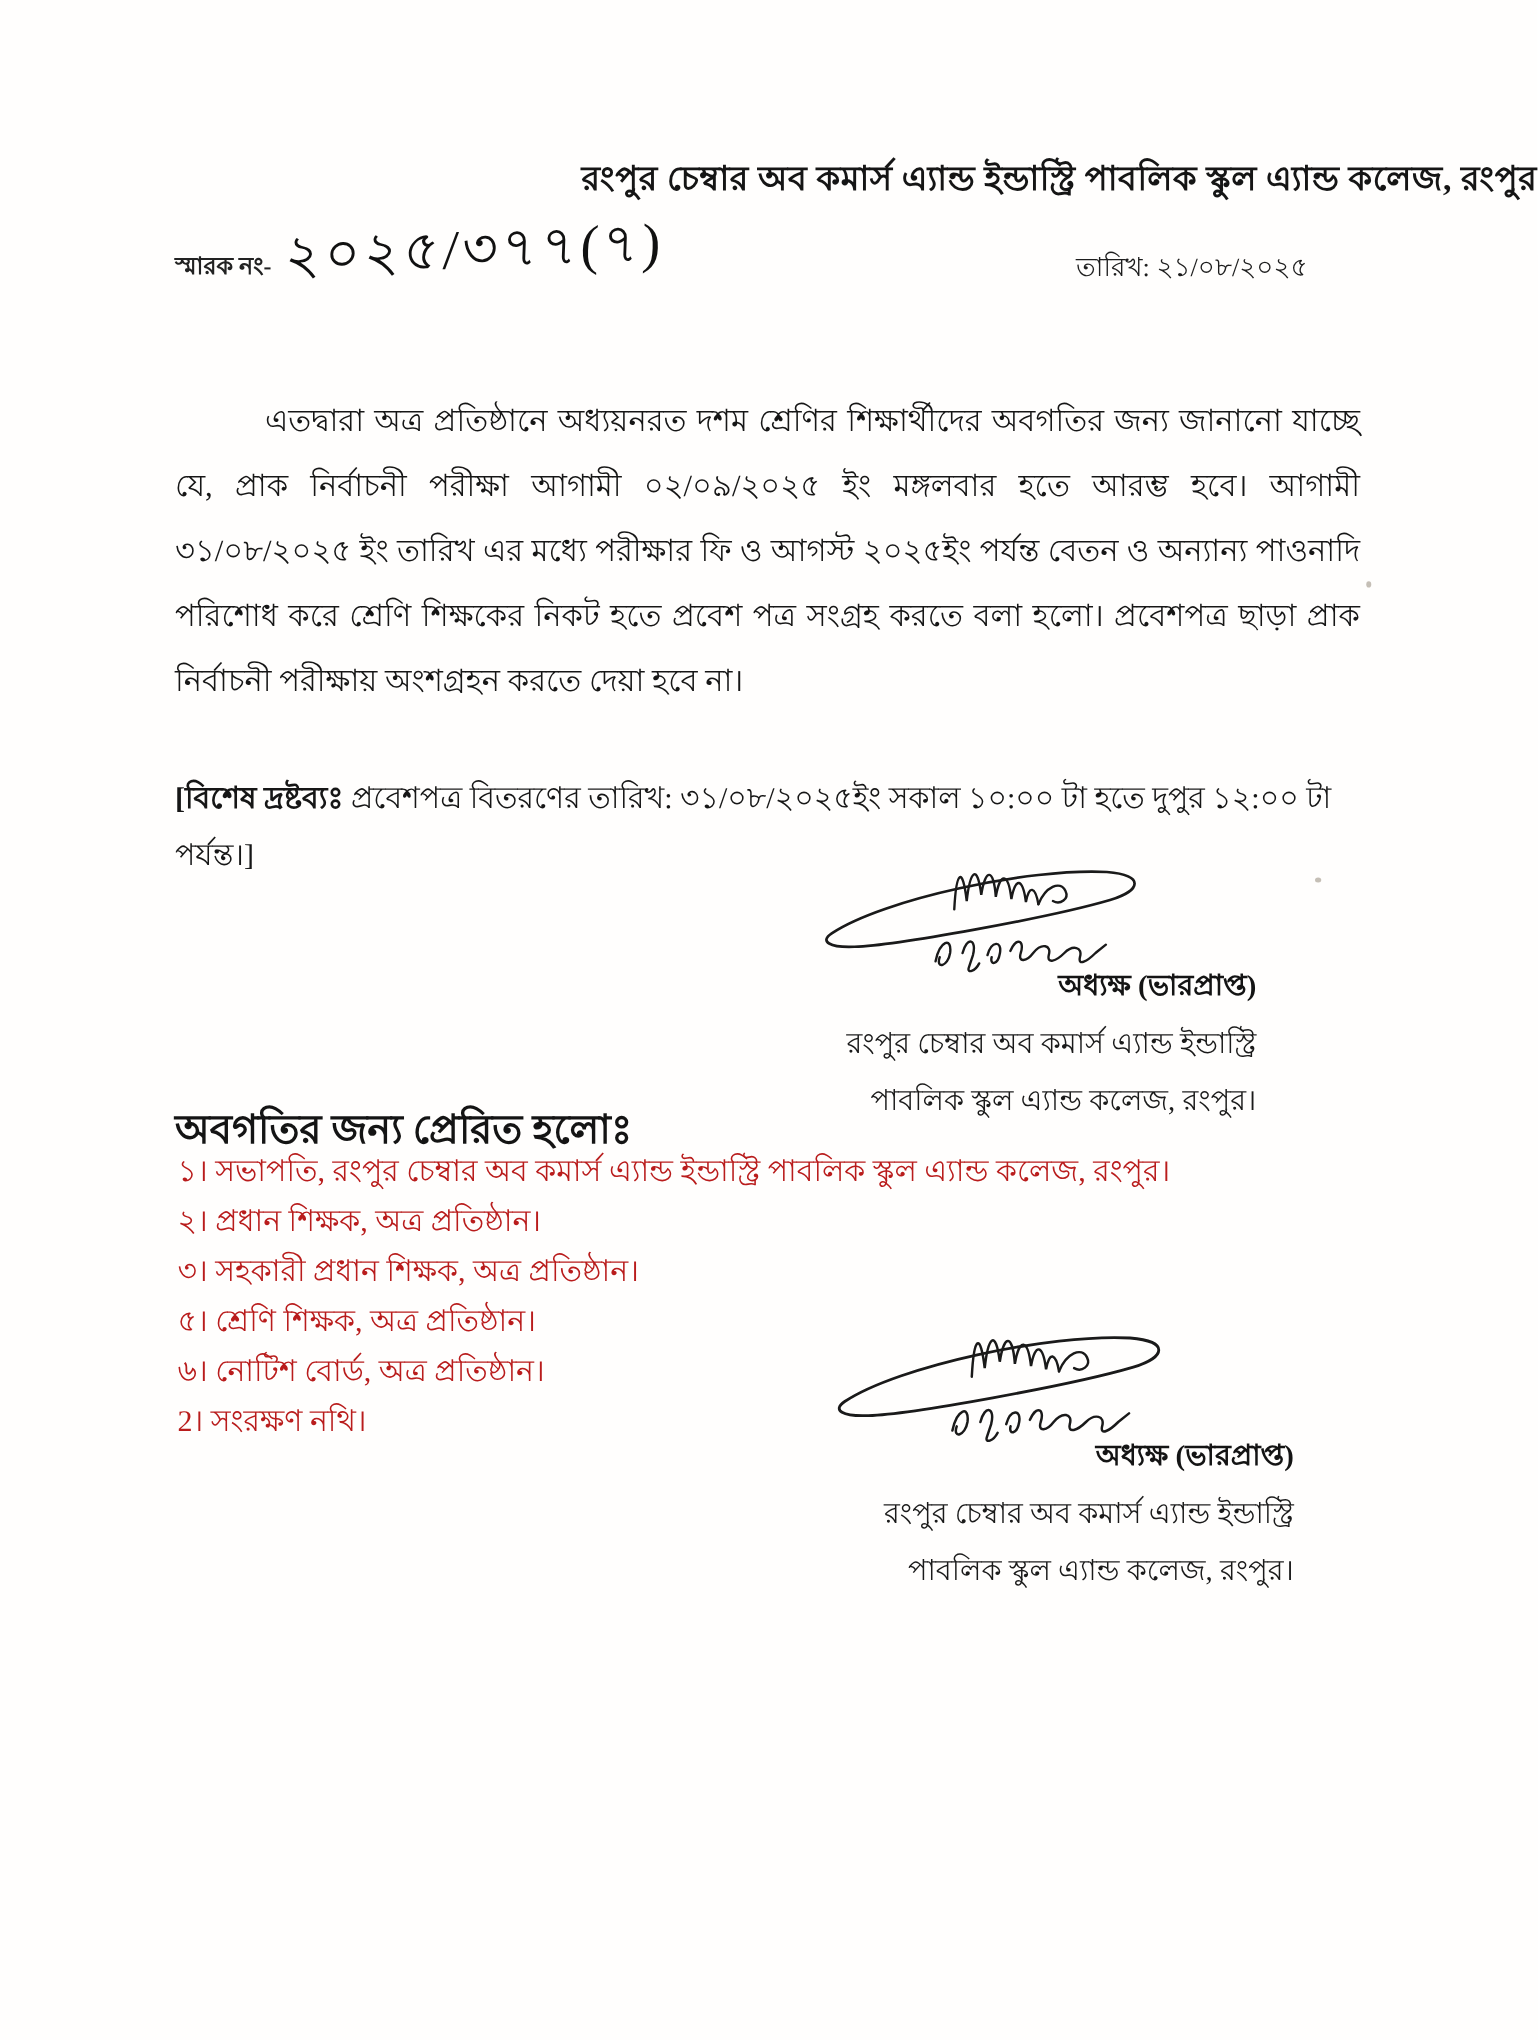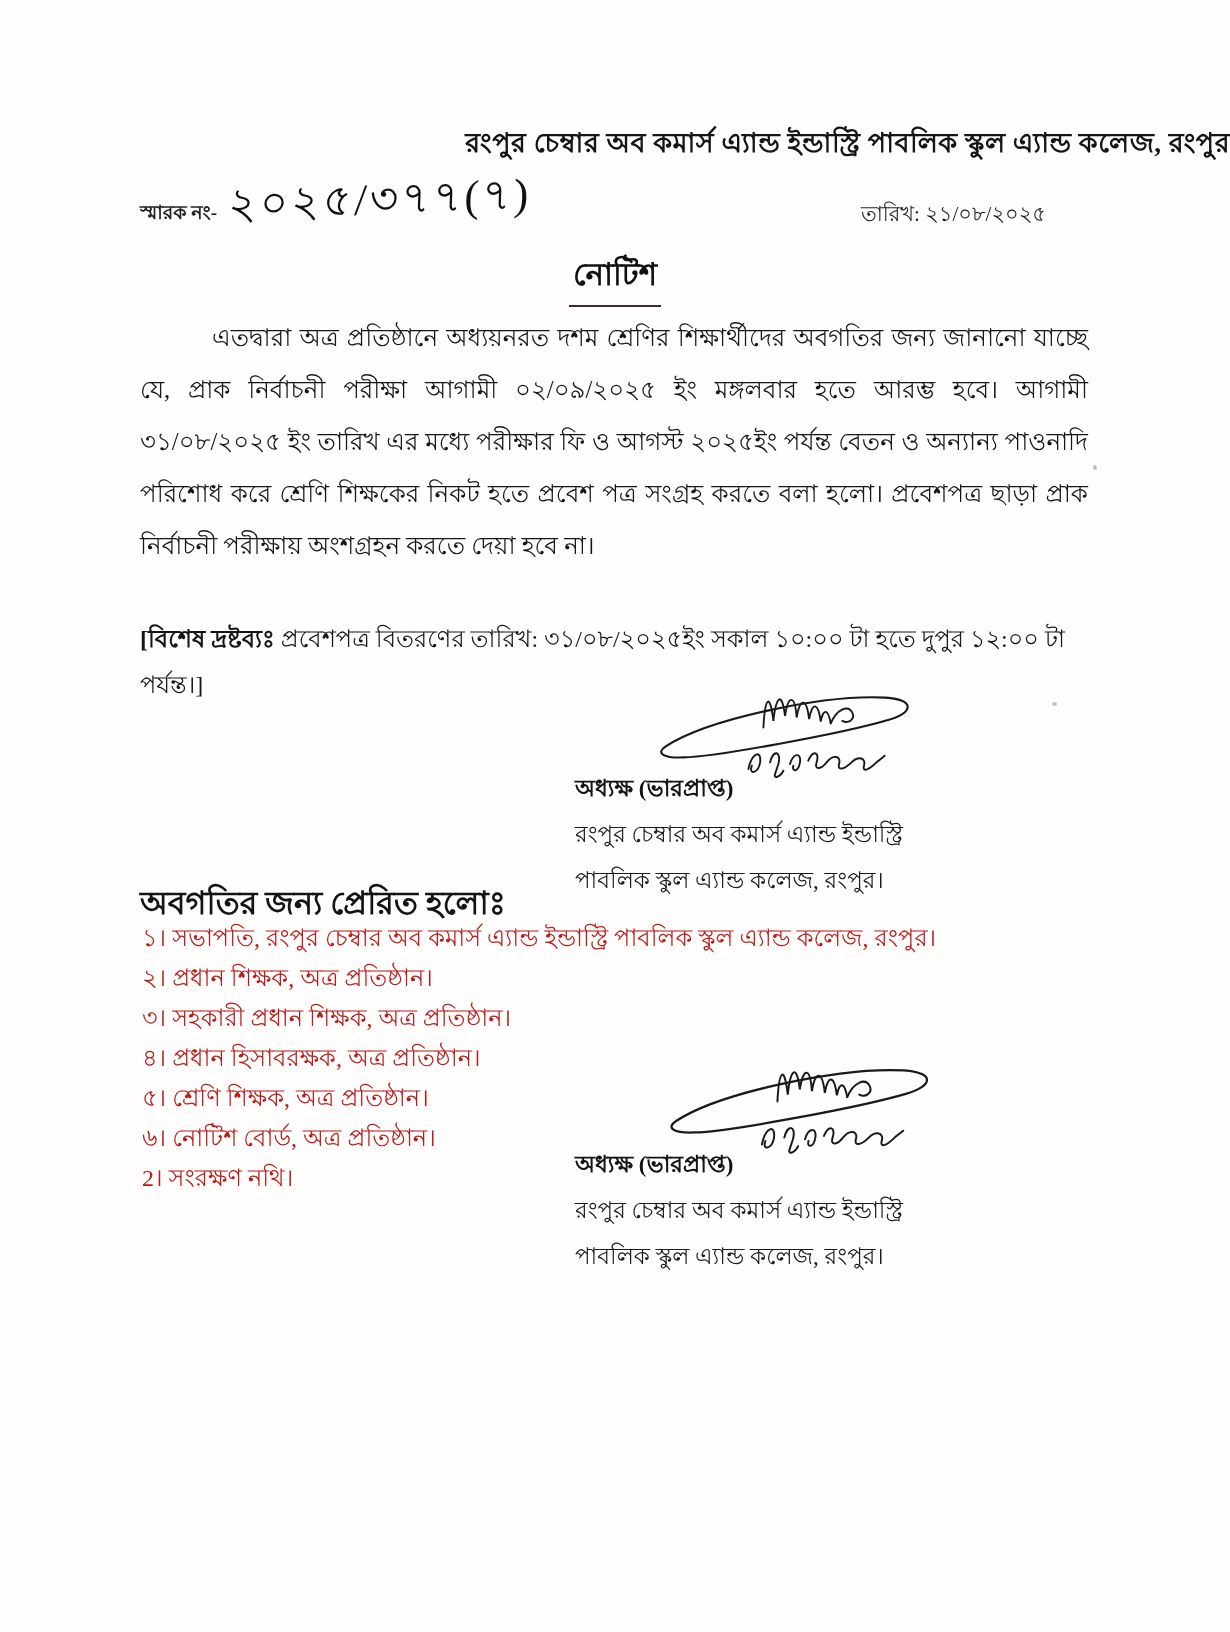--- a/index.html
+++ b/index.html
@@ -43,21 +43,21 @@
     position: absolute; top: 312px; left: 140px; width: 948px;
     font-size: 24.5px; line-height: 52px; text-align: justify;
     text-indent: 72px; color: #161616;
   }
   .special-note {
     position: absolute; top: 616px; left: 140px; width: 952px;
     font-size: 24px; line-height: 46px; color: #161616;
   }
   .special-note .note-label { font-weight: bold; }
 
-  .sig-block { position: absolute; text-align: left; }
+  .sig-block { position: absolute; text-align: right; }
   .sig-block .scrawl { display: block; margin: 0 auto; }
   .sig-designation { font-size: 23px; font-weight: bold; margin-top: -14px; color: #141414; }
   .sig-org { font-size: 23px; margin-top: 7px; color: #1a1a1a; }
 
   .sig-top { top: 676px; left: 575px; width: 430px; }
   .sig-bottom { top: 1048px; left: 575px; width: 460px; }
 
   .dist-heading {
     position: absolute; top: 878px; left: 140px;
     font-size: 32px; font-weight: bold; color: #141414;
@@ -75,23 +75,20 @@
 <body>
 
 <div class="page">
 
   <div class="doc-title">রংপুর চেম্বার অব কমার্স এ্যান্ড ইন্ডাস্ট্রি পাবলিক স্কুল এ্যান্ড কলেজ, রংপুর</div>
 
   <span class="memo-label">স্মারক নং-</span>
   <span class="memo-number">২০২৫/৩৭৭(৭)</span>
   <span class="doc-date">তারিখ: ২১/০৮/২০২৫</span>
 
-  <div class="notice-heading-wrap">
-    <span class="notice-heading">নোটিশ</span>
-  </div>
 
   <div class="body-para">এতদ্বারা অত্র প্রতিষ্ঠানে অধ্যয়নরত দশম শ্রেণির শিক্ষার্থীদের অবগতির জন্য জানানো যাচ্ছে যে, প্রাক নির্বাচনী পরীক্ষা আগামী ০২/০৯/২০২৫ ইং মঙ্গলবার হতে আরম্ভ হবে। আগামী ৩১/০৮/২০২৫ ইং তারিখ এর মধ্যে পরীক্ষার ফি ও আগস্ট ২০২৫ইং পর্যন্ত বেতন ও অন্যান্য পাওনাদি পরিশোধ করে শ্রেণি শিক্ষকের নিকট হতে প্রবেশ পত্র সংগ্রহ করতে বলা হলো। প্রবেশপত্র ছাড়া প্রাক নির্বাচনী পরীক্ষায় অংশগ্রহন করতে দেয়া হবে না।</div>
 
   <div class="special-note">
     <span class="note-label">[বিশেষ দ্রষ্টব্যঃ</span><span> প্রবেশপত্র বিতরণের তারিখ: ৩১/০৮/২০২৫ইং সকাল ১০:০০ টা হতে দুপুর ১২:০০ টা পর্যন্ত।]</span>
   </div>
 
   <div class="sig-block sig-top">
     <svg class="scrawl" width="330" height="108" viewBox="0 0 340 130">
       <path d="M20,85 C70,52 210,22 285,26 C322,29 318,44 288,53 C230,70 80,97 42,98 C18,99 8,93 20,85Z" fill="none" stroke="#1a1a1a" stroke-width="2.6" stroke-linecap="round"></path>
@@ -103,21 +100,20 @@
     <div class="sig-org">রংপুর চেম্বার অব কমার্স এ্যান্ড ইন্ডাস্ট্রি</div>
     <div class="sig-org">পাবলিক স্কুল এ্যান্ড কলেজ, রংপুর।</div>
   </div>
 
   <div class="dist-heading">অবগতির জন্য প্রেরিত হলোঃ</div>
 
   <ol class="dist-list">
     <li>১। সভাপতি, রংপুর চেম্বার অব কমার্স এ্যান্ড ইন্ডাস্ট্রি পাবলিক স্কুল এ্যান্ড কলেজ, রংপুর।</li>
     <li>২। প্রধান শিক্ষক, অত্র প্রতিষ্ঠান।</li>
     <li>৩। সহকারী প্রধান শিক্ষক, অত্র প্রতিষ্ঠান।</li>
-    <li>৪। প্রধান হিসাবরক্ষক, অত্র প্রতিষ্ঠান।</li>
     <li>৫। শ্রেণি শিক্ষক, অত্র প্রতিষ্ঠান।</li>
     <li>৬। নোটিশ বোর্ড, অত্র প্রতিষ্ঠান।</li>
     <li>2। সংরক্ষণ নথি।</li>
   </ol>
 
   <div class="sig-block sig-bottom">
     <svg class="scrawl" width="340" height="112" viewBox="0 0 340 130">
       <path d="M20,85 C70,52 210,22 285,26 C322,29 318,44 288,53 C230,70 80,97 42,98 C18,99 8,93 20,85Z" fill="none" stroke="#1a1a1a" stroke-width="2.6" stroke-linecap="round"></path>
       <path d="M138,62 C140,24 146,20 150,54 C153,26 160,16 164,48 C168,22 176,22 178,50 C182,26 190,26 193,52 C197,30 204,32 207,55 C210,38 216,40 219,57" fill="none" stroke="#1a1a1a" stroke-width="2.3" stroke-linecap="round"></path>
       <path d="M219,57 C226,40 240,34 245,44 C249,52 240,58 233,54" fill="none" stroke="#1a1a1a" stroke-width="2.3" stroke-linecap="round"></path>

